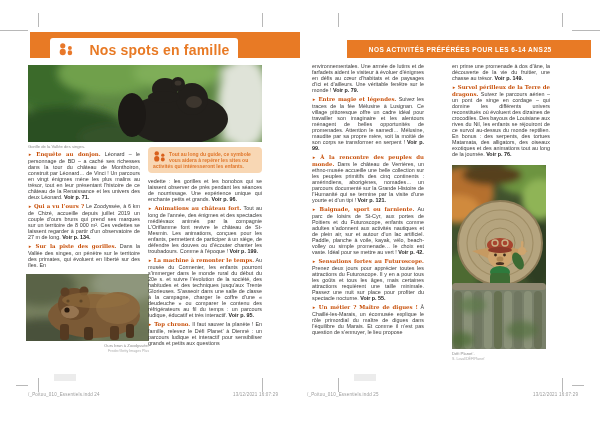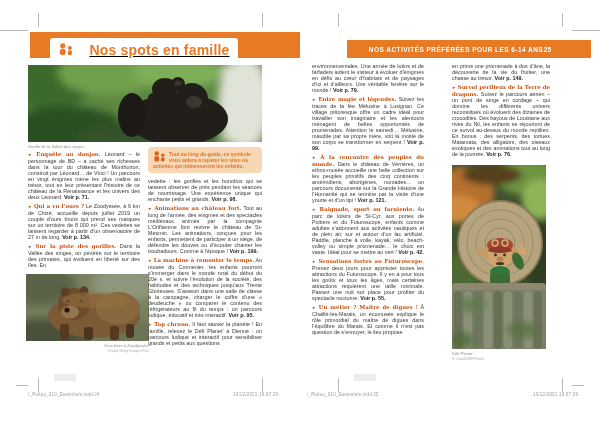--- a/index.html
+++ b/index.html
@@ -6,21 +6,21 @@
   body{width:600px;height:424px;background:#ffffff;overflow:hidden;position:relative;
        font-family:"Liberation Sans",sans-serif;-webkit-font-smoothing:antialiased;}
   .canvas{position:absolute;left:0;top:0;width:600px;height:424px;background:#fff;}
 
   
   .cm{position:absolute;background:#b8b8b8;}
 
   
   .banner-l{position:absolute;left:30px;top:32px;width:270px;height:26px;background:#e87a25;}
   .titlebox{position:absolute;left:20px;top:6px;width:188px;height:23px;background:#ffffff;
-            border-radius:3px;display:flex;align-items:center;justify-content:center;gap:15px;text-decoration:underline;}
+            border-radius:3px;display:flex;align-items:center;justify-content:center;gap:15px;}
   .btitle{color:#e87a25;font-weight:bold;font-size:14px;letter-spacing:.2px;white-space:nowrap;}
 
   
   .banner-r{position:absolute;left:347px;top:40px;width:244px;height:18px;background:#e87a25;
             display:flex;align-items:center;justify-content:center;}
   .rb-title{color:#fff;font-size:6.5px;font-weight:bold;letter-spacing:.45px;white-space:nowrap;margin-right:26px;}
   .rb-num{position:absolute;right:40px;top:6px;color:#fff;font-size:6.5px;font-weight:bold;}
 
   
   .ph{display:block;}

